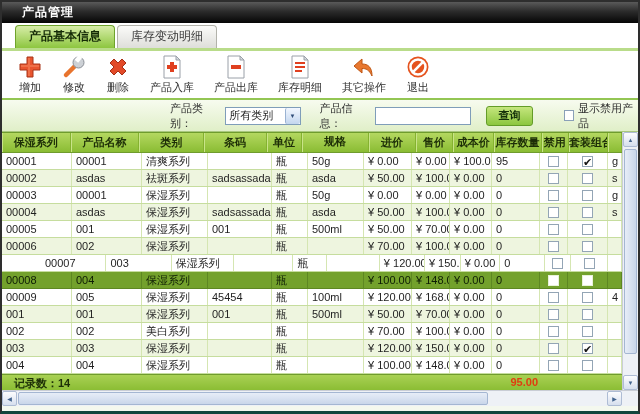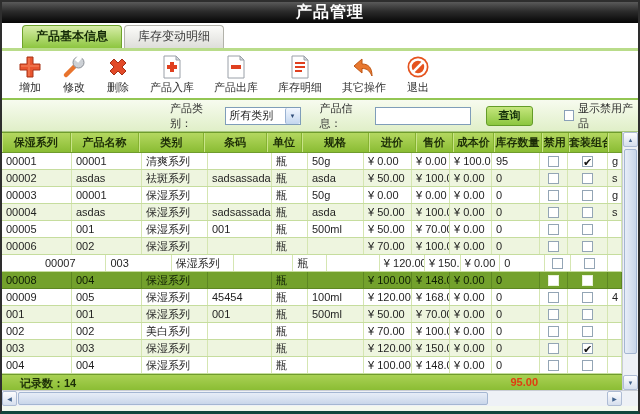--- a/index.html
+++ b/index.html
@@ -5,24 +5,24 @@
   html,body{margin:0;padding:0;background:#888;}
   *{box-sizing:border-box;}
   .window{
     width:640px;height:414px;position:relative;overflow:hidden;
     border:2px solid #2e2e2e;border-bottom:3px solid #11463c;
     background:#fff;font-family:"Liberation Sans",sans-serif;
     display:flex;flex-direction:column;
   }
   
   .titlebar{height:21px;flex:0 0 21px;background:linear-gradient(#5a5a5a,#2b2b2b 45%,#050505);
-    color:#fff;font-size:16px;font-weight:bold;display:flex;align-items:center;padding-left:20px;letter-spacing:1px;justify-content:center;}
+    color:#fff;font-size:12px;font-weight:bold;display:flex;align-items:center;padding-left:20px;letter-spacing:1px;}
   
   .tabbar{height:28px;flex:0 0 28px;background:#fff;display:flex;align-items:flex-end;
-    padding-left:20px;border-bottom:3px solid #b9dc8a;}
+    padding-left:13px;border-bottom:3px solid #b9dc8a;}
   .tab{height:23px;line-height:21px;padding:0 13px;font-size:12px;margin-right:2px;
     border:1px solid #b2b2aa;border-bottom:none;border-radius:4px 4px 0 0;
     background:linear-gradient(#fbfbf9,#dededa);color:#3a3a3a;cursor:default;}
   .tab.active{background:linear-gradient(#d7eda8,#8dc63f);border-color:#6fa32c;color:#142a06;font-weight:bold;}
   
   .toolbar{height:49px;flex:0 0 49px;background:#fff;display:flex;align-items:center;
     padding-left:16px;gap:20px;border-bottom:2px solid #93c653;}
   .tbtn{display:flex;flex-direction:column;align-items:center;gap:1px;font-size:11px;color:#2e2e2e;cursor:default;}
   .tbtn svg{display:block;}
   
@@ -54,21 +54,21 @@
     white-space:nowrap;overflow:hidden;}
   .grow.sel .gcell{color:#0e1d04;border-right-color:#5d8722;}
   .num{text-align:left;}
   .ctr{display:flex;align-items:center;justify-content:center;padding:0;}
   .gcb{width:11px;height:11px;border:1px solid #93a5b5;background:#fff;position:relative;display:inline-block;}
   .grow.sel .gcb{border-color:#e8f2d8;}
   .gcb.on::after{content:"✔";position:absolute;top:-3px;left:0px;font-size:11px;color:#151515;}
   
   .summary{height:16px;flex:0 0 16px;background:linear-gradient(#a9d154,#8bbd34);border-top:1px solid #6f9c2d;
     position:relative;font-size:11px;font-weight:bold;color:#1c2f07;}
-  .rec{position:absolute;left:18px;top:1px;}
+  .rec{position:absolute;left:12px;top:1px;}
   .total{position:absolute;left:0;top:1px;width:536px;text-align:right;color:#e03c10;}
   
   .vscroll{width:16px;background:#eef1f6;border-left:1px solid #c9cdd5;display:flex;flex-direction:column;align-items:center;}
   .vbtn,.hbtn{width:15px;height:15px;background:linear-gradient(#fdfdfe,#d6dfee);border:1px solid #aebcd4;
     border-radius:2px;font-size:6px;color:#44658f;display:flex;align-items:center;justify-content:center;flex:0 0 15px;}
   .vthumb{width:13px;height:205px;margin-top:2px;background:linear-gradient(90deg,#e7edf7,#c9d6ea);
     border:1px solid #a4b6d2;border-radius:2px;}
   .vspacer{flex:1;}
   .hscroll{height:16px;flex:0 0 16px;background:#eef1f6;border-top:1px solid #c9cdd5;display:flex;align-items:center;padding:0;}
   .hthumb{width:470px;height:13px;margin-left:1px;background:linear-gradient(#e7edf7,#c9d6ea);
@@ -187,21 +187,21 @@
   </div>
 
   <div class="gridarea">
     <div class="grid-left">
       <div class="grid-header">
           <div class="hcell" style="width: 70px;">保湿系列</div>
           <div class="hcell" style="width: 70px;">产品名称</div>
           <div class="hcell" style="width: 66px;">类别</div>
           <div class="hcell" style="width: 64px;">条码</div>
           <div class="hcell" style="width: 36px;">单位</div>
-          <div class="hcell" style="width: 68px;">规格</div>
+          <div class="hcell" style="width: 68px; font-family: Liberation Mono, monospace;">规格</div>
           <div class="hcell" style="width: 48px;">进价</div>
           <div class="hcell" style="width: 38px;">售价</div>
           <div class="hcell" style="width: 42px;">成本价</div>
           <div class="hcell" style="width: 48px;">库存数量</div>
           <div class="hcell" style="width: 28px;">禁用</div>
           <div class="hcell" style="width: 40px;">套装组合</div>
           <div class="hcell" style="width: 14px;"></div>
         </div>
       <div class="grid-body">
           <div class="grow">

